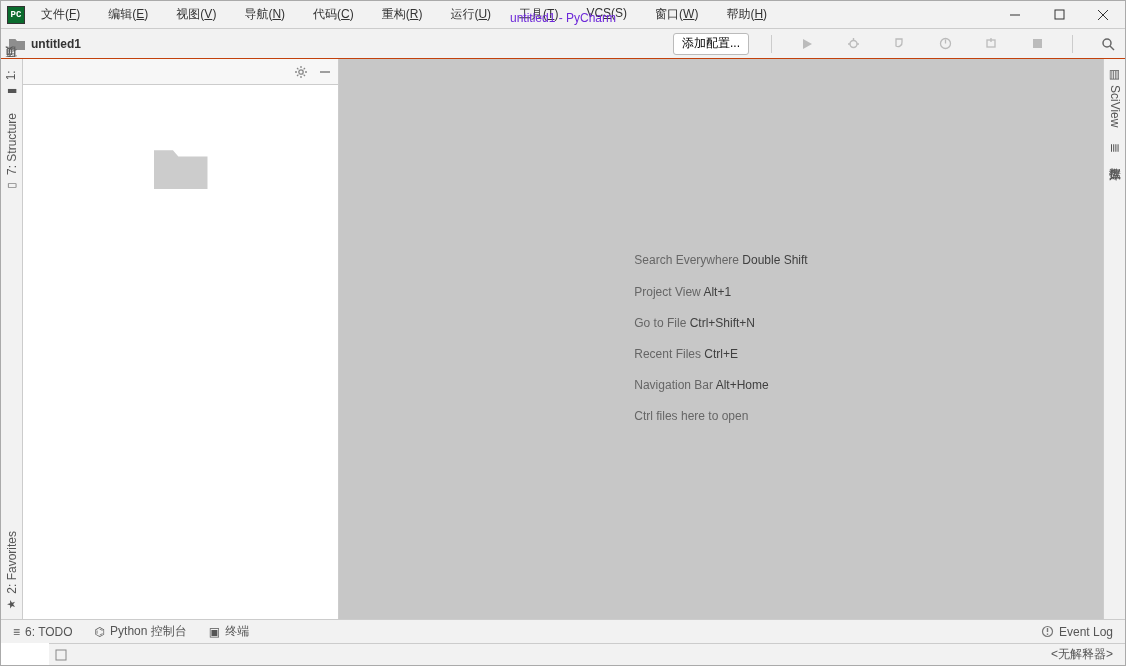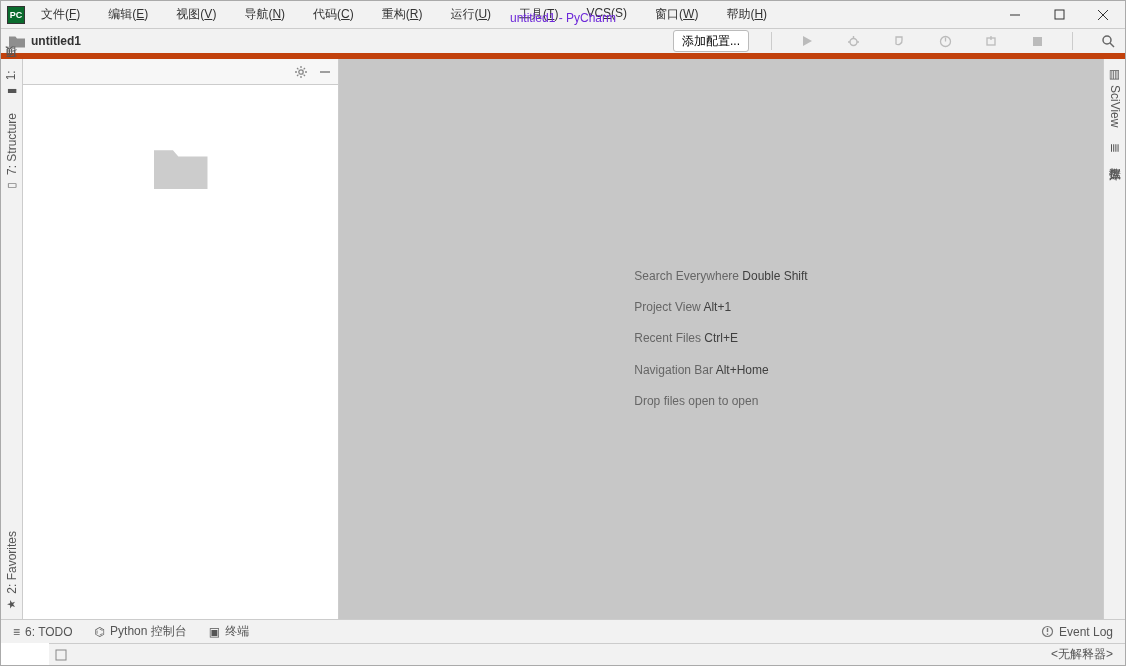--- a/index.html
+++ b/index.html
@@ -1,24 +1,24 @@
 <!DOCTYPE html>
 <html><head>
 <meta charset="utf-8">
 <style>
 * { margin:0; padding:0; box-sizing:border-box; font-family:"Microsoft YaHei","Segoe UI",sans-serif; font-size:12px; }
 body { width:1126px; height:666px; background:#fff; overflow:hidden; display:flex; flex-direction:column; border:1px solid #aaa; }
 .titlebar { height:28px; background:#f2f2f2; display:flex; align-items:center; border-bottom:1px solid #ccc; }
-.app-icon { width:18px; height:18px; margin-left:6px; background:#0a6b2d; display:flex; align-items:center; justify-content:center; color:#fff; font-size:9px; font-weight:bold; border:1px solid #333; }
+.app-icon { width:18px; height:18px; margin-left:6px; background:#0a6b2d; display:flex; align-items:center; justify-content:center; color:#fff; font-size:9px; font-weight:bold; border:1px solid #333;font-family:Liberation Mono, monospace; }
 .menus { display:flex; margin-left:8px; gap:12px; }
 .menu-item { padding:4px 8px; cursor:pointer; color:#333; }
 .wintitle { position:absolute; left:50%; transform:translateX(-50%); color:#6d28d9; margin-top:6px;}
 .win-controls { margin-left:auto; display:flex; }
 .winbtn { width:44px; height:27px; display:flex; align-items:center; justify-content:center; cursor:pointer; }
-.navbar { height:30px; background:#f2f2f2; border-bottom:6px solid #c2410c; display:flex; align-items:center; padding:0 4px;justify-content:space-between; }
+.navbar { height:30px; background:#f2f2f2; border-bottom:1px solid #c2410c; display:flex; align-items:center; padding:0 4px;justify-content:space-between; }
 .folder-icon-sm { width:16px; height:13px; background:#8e8e8e; clip-path:polygon(0 15%,40% 15%,50% 30%,100% 30%,100% 100%,0 100%); margin-right:6px; margin-left:4px;}
 .breadcrumb { font-weight:bold; color:#333; }
 .nav-right { margin-left:auto; display:flex; align-items:center; gap:20px; }
 .config-btn { height:22px; padding:0 8px; border:1px solid #bbb; background:#fff; border-radius:3px; cursor:pointer; display:flex; align-items:center; }
 .ticon { width:26px; height:22px; display:flex; align-items:center; justify-content:center; color:#aaa; cursor:pointer; }
 .body-wrap { flex:1; display:flex; min-height:0; }
 .leftrail { width:22px; background:#f2f2f2; border-right:1px solid #ccc; display:flex; flex-direction:column; }
 .rail-btn { writing-mode:vertical-lr; transform:rotate(180deg); padding:8px 3px; font-size:11px; color:#555; cursor:pointer; display:flex; align-items:center; gap:4px; white-space:nowrap;}
 .rail-ic { writing-mode:horizontal-tb; transform:rotate(90deg); font-size:11px;}
 .project-panel { width:316px; background:#fff; border-right:1px solid #ccc; display:flex; flex-direction:column; }
@@ -173,23 +173,24 @@
     </div>
     <div class="panel-body">
       <div class="folder-lg"></div>
     </div>
   </div>
 
   <div class="editor">
     <div class="hints" id="hints">
         <div><span>Search Everywhere </span><span class="short">Double Shift</span></div>
         <div><span>Project View </span><span class="short">Alt+1</span></div>
+        <div><span>Go to File </span><span class="short">Ctrl+Shift+N</span></div>
         <div><span>Recent Files </span><span class="short">Ctrl+E</span></div>
         <div><span>Navigation Bar </span><span class="short">Alt+Home</span></div>
-        <div><span>Drop files open to open </span></div>
+        <div><span>Ctrl files here to open </span></div>
       </div>
   </div>
 
   <div class="rightrail">
     <div class="rail-btn-r">
         <span>▥</span>
         <span>SciView</span>
       </div>
     <div class="rail-btn-r">
         <span>≣</span>

